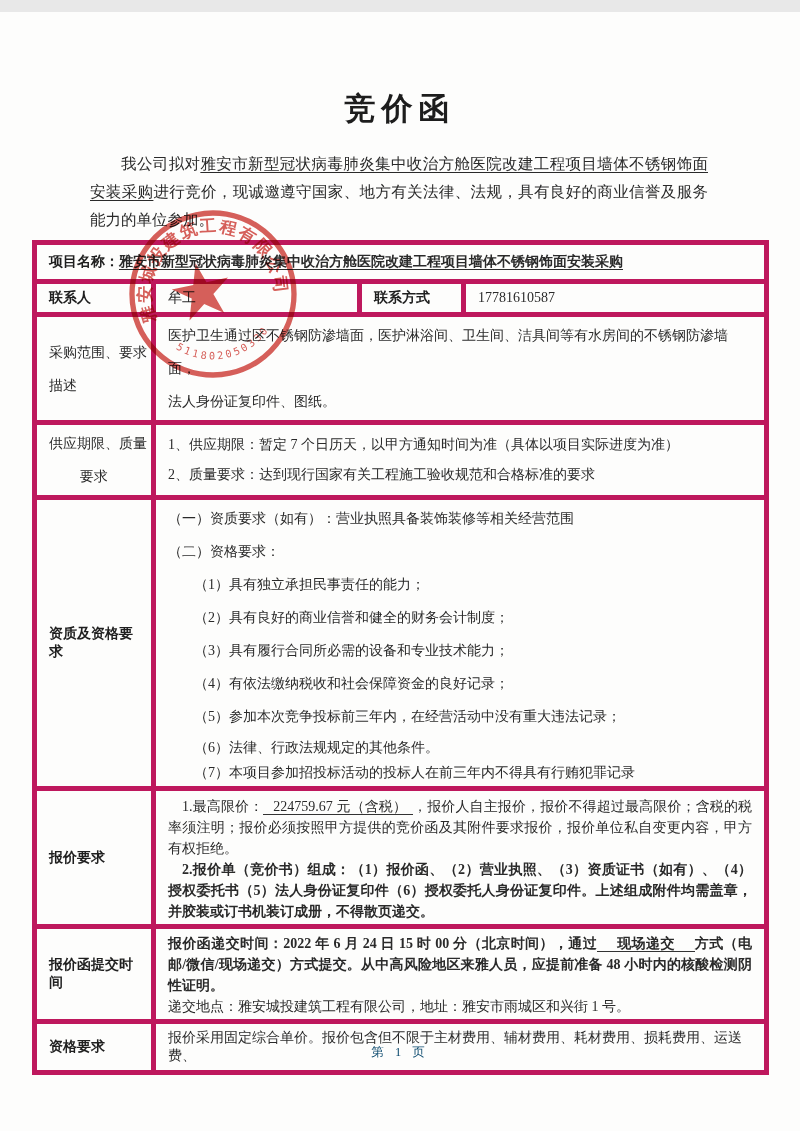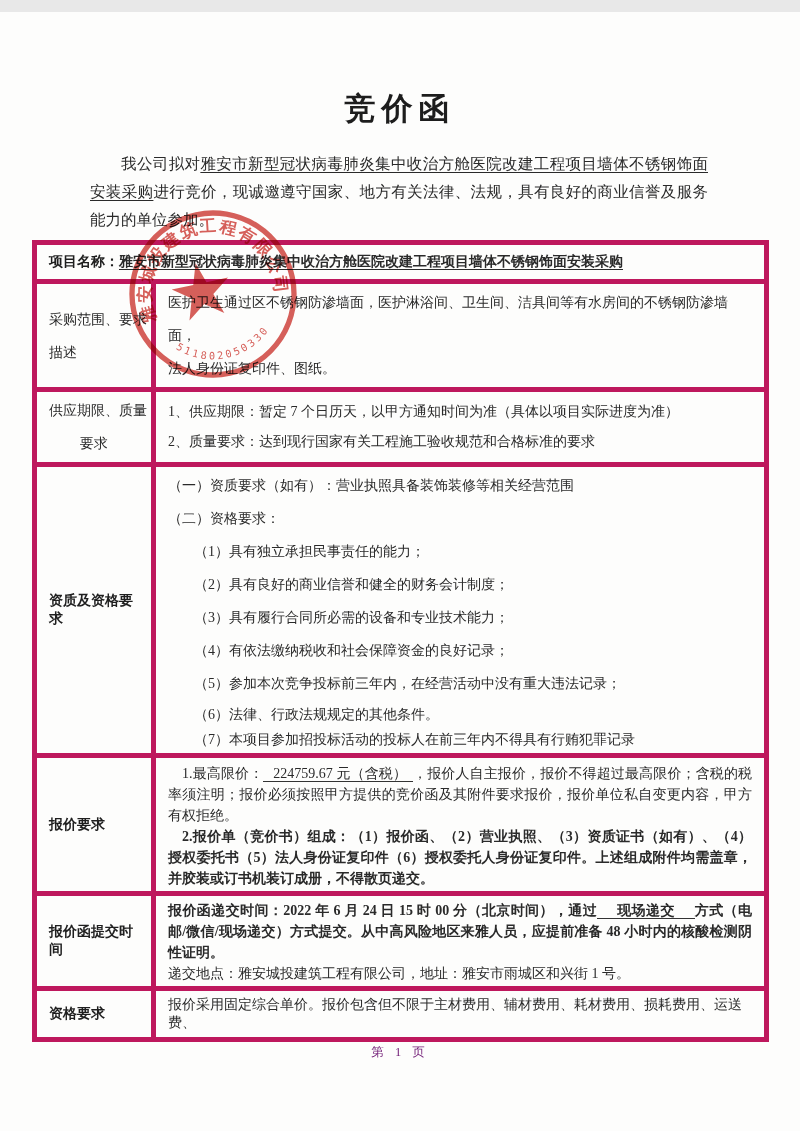--- a/index.html
+++ b/index.html
@@ -65,21 +65,21 @@
     border-bottom: 1px solid #333;
     padding: 0 20px;
   }
   .price-underline {
     border-bottom: 1px solid #333;
     padding: 0 6px 0 10px;
   }
   .footer {
     position: absolute; top: 1032px; left: 0; width: 100%;
     text-align: center; font-size: 12.5px; letter-spacing: 4px;
-    color: #701a75;
+    color: #0c4a6e;
   }
   .seal {
     position: absolute; top: 193px; left: 124px;
     width: 178px; height: 178px;
     transform: rotate(-12deg);
     opacity: 0.82;
     mix-blend-mode: multiply;
     pointer-events: none;
   }
   .label-two-line div { line-height: 33px; font-weight: normal; white-space: nowrap; }
@@ -101,20 +101,26 @@
         <col style="width:104px">
         <col>
     </colgroup>
 
     <tbody>
         <tr class="r1">
       <td colspan="4"><span class="lbl">项目名称：</span><span class="bold u">雅安市新型冠状病毒肺炎集中收治方舱医院改建工程项目墙体不锈钢饰面安装采购</span></td>
     </tr>
 
 
+    <tr class="r3">
+      <td class="lbl">联系人</td>
+      <td>牟工</td>
+      <td class="lbl">联系方式</td>
+      <td>17781610587</td>
+    </tr>
 
     <tr class="r4">
       <td class="top label-two-line">
         <div>采购范围、要求</div>
         <div>描述</div>
       </td>
       <td colspan="3" class="top">
         <div class="lh33">医护卫生通过区不锈钢防渗墙面，医护淋浴间、卫生间、洁具间等有水房间的不锈钢防渗墙面，</div>
         <div class="lh33">法人身份证复印件、图纸。</div>
       </td>

